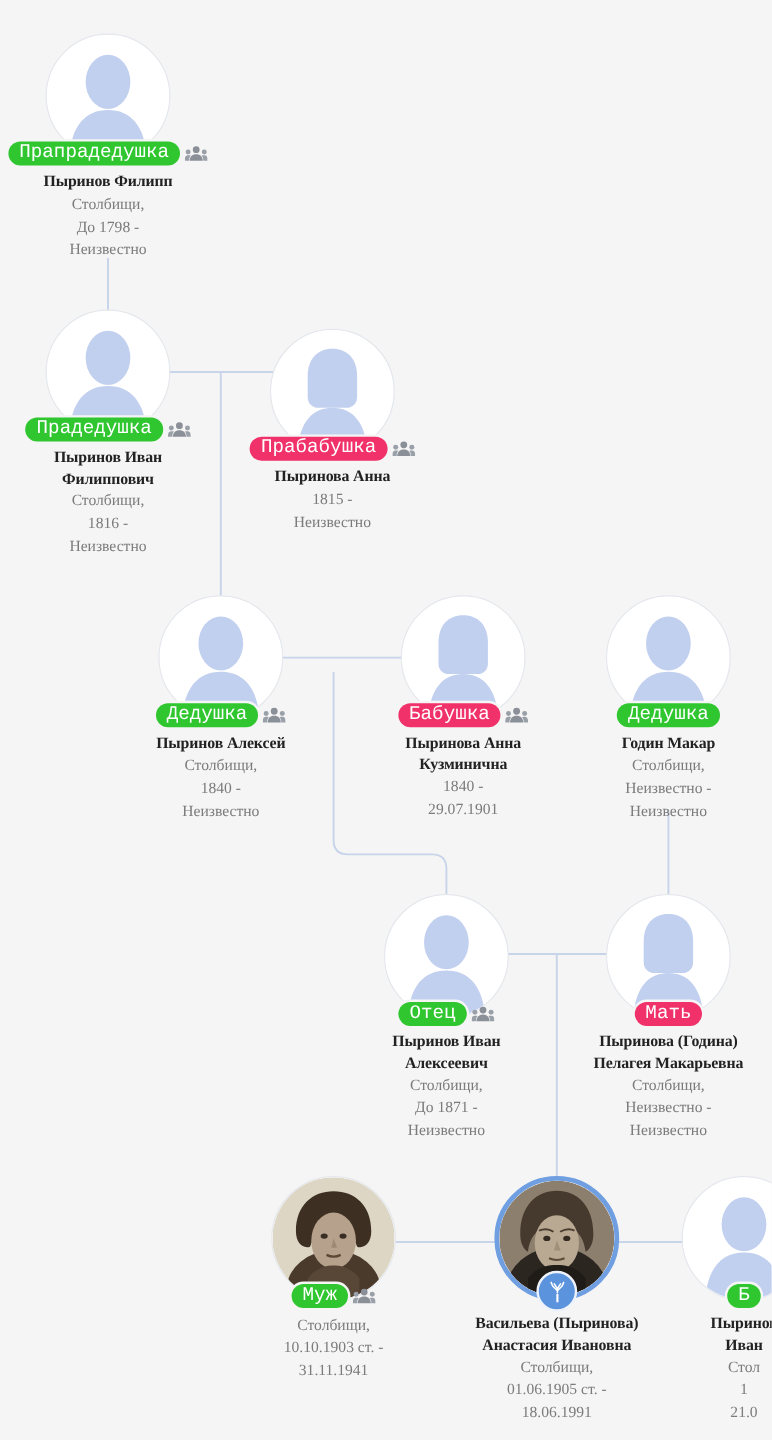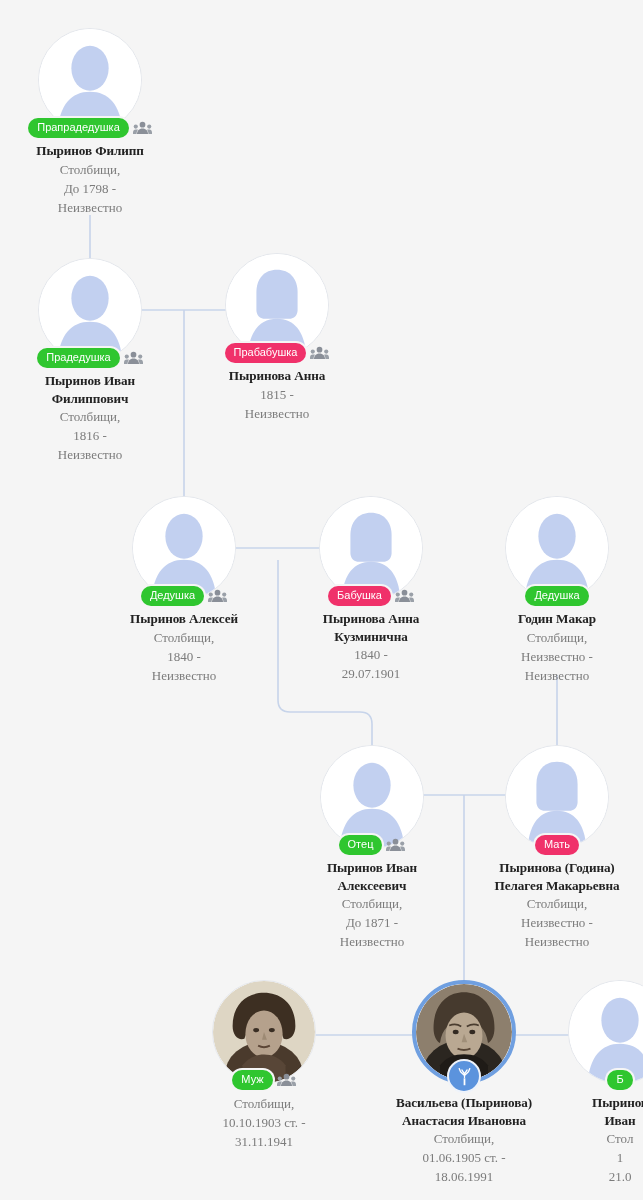--- a/index.html
+++ b/index.html
@@ -88,22 +88,22 @@
     align-items: center;
     justify-content: center;
     gap: 4px;
     z-index: 5;
   }
 
   .badge {
     display: inline-block;
     padding: 2px 9px 3px 9px;
     border-radius: 11px;
-    font-family: Liberation Sans, sans-serif;
-    font-size: 11px;
+    font-family: Liberation Mono, monospace;
+    font-size: 16px;
     line-height: 15px;
     color: #ffffff;
     white-space: nowrap;
     box-shadow: 0 0 0 2px #f5f5f5;
   }
   .badge.male   { background: #2fc62f; }
   .badge.female { background: #f0316a; }
 
   .group-icon {
     width: 19px;
@@ -237,21 +237,21 @@
       <div>Пыринов Иван</div>
       <div>Филиппович</div>
     </div>
     <div class="meta">
       <div>Столбищи,</div>
       <div>1816 -</div>
       <div>Неизвестно</div>
     </div>
   </div>
 
-  <div class="node" style="left:277px; top:253px;">
+  <div class="node" style="left:277px; top:274px;">
     <div class="avatar-wrap">
       <div class="avatar">
         <svg class="silhouette" viewBox="0 0 104 104">
           <circle cx="52" cy="52" r="52" fill="#ffffff"></circle>
           <path d="M52 16 c-13 0 -21 9 -21 23 v18 c0 5 3 8 7 9 h28 c4 -1 7 -4 7 -9 v-18 c0 -14 -8 -23 -21 -23 z" fill="#c2d0f0"></path>
           <path d="M52 66 c-17 0 -28 12 -30 38 h60 c-2 -26 -13 -38 -30 -38 z" fill="#c2d0f0"></path>
         </svg>
       </div>
     </div>
     <div class="badge-row">
@@ -298,21 +298,21 @@
     <div class="name">
       <div>Пыринов Алексей</div>
     </div>
     <div class="meta">
       <div>Столбищи,</div>
       <div>1840 -</div>
       <div>Неизвестно</div>
     </div>
   </div>
 
-  <div class="node" style="left:371px; top:496px;">
+  <div class="node" style="left:386px; top:496px;">
     <div class="avatar-wrap">
       <div class="avatar">
         <svg class="silhouette" viewBox="0 0 104 104">
           <circle cx="52" cy="52" r="52" fill="#ffffff"></circle>
           <path d="M52 16 c-13 0 -21 9 -21 23 v18 c0 5 3 8 7 9 h28 c4 -1 7 -4 7 -9 v-18 c0 -14 -8 -23 -21 -23 z" fill="#c2d0f0"></path>
           <path d="M52 66 c-17 0 -28 12 -30 38 h60 c-2 -26 -13 -38 -30 -38 z" fill="#c2d0f0"></path>
         </svg>
       </div>
     </div>
     <div class="badge-row">
@@ -408,21 +408,21 @@
       <div>Пыринова (Година)</div>
       <div>Пелагея Макарьевна</div>
     </div>
     <div class="meta">
       <div>Столбищи,</div>
       <div>Неизвестно -</div>
       <div>Неизвестно</div>
     </div>
   </div>
 
-  <div class="node" style="left:264px; top:980px;">
+  <div class="node" style="left:278px; top:980px;">
     <div class="avatar-wrap">
       <div class="avatar">
         <svg class="photo" viewBox="0 0 104 104">
           <defs>
             <clipPath id="clipM">
                 <circle cx="52" cy="52" r="52"></circle>
               </clipPath>
           </defs>
           <g clip-path="url(#clipM)">
             <rect width="104" height="104" fill="#ded6c4"></rect>

